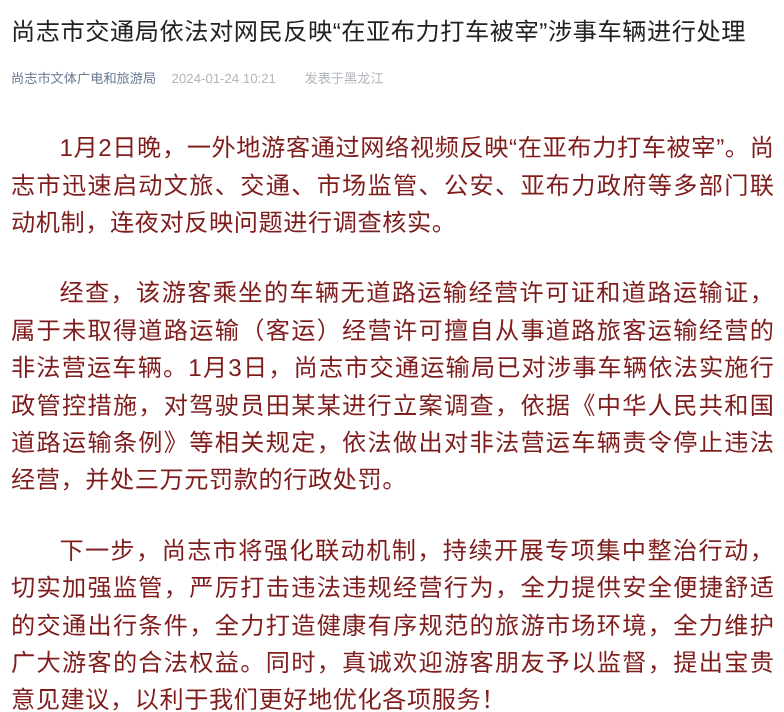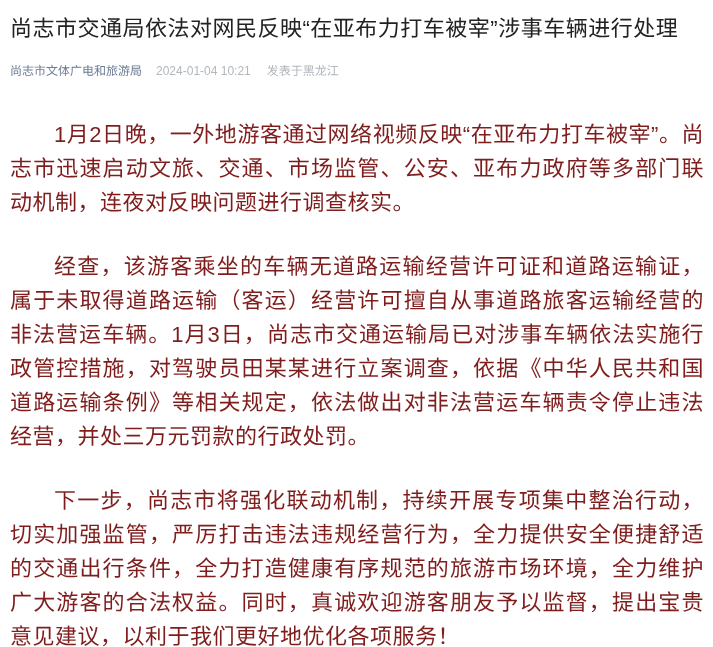--- a/index.html
+++ b/index.html
@@ -41,21 +41,21 @@
   .account-name {
     color: #6a7b94;
     cursor: pointer;
   }
   .publish-time {
     color: #b2b7bd;
     margin-left: 14px;
   }
   .publish-location {
     color: #b2b7bd;
-    margin-left: 16px;
+    margin-left: 26px;
   }
   .article-body p {
     margin: 0 0 30px 0;
     font-size: 22px;
     line-height: 34px;
     color: #7f1d1d;
     text-indent: 2em;
     text-align: justify;
     letter-spacing: 0.5px;
   }
@@ -65,21 +65,21 @@
 </style>
 </head>
 <body>
 
 <div class="article-page">
 
   <h1 class="article-title">尚志市交通局依法对网民反映“在亚布力打车被宰”涉事车辆进行处理</h1>
 
   <div class="byline">
     <span class="account-name">尚志市文体广电和旅游局</span>
-    <span class="publish-time">2024-01-04 10:21</span>
+    <span class="publish-time">2024-01-24 10:21</span>
     <span class="publish-location">发表于黑龙江</span>
   </div>
 
   <div class="article-body">
     <p>1月2日晚，一外地游客通过网络视频反映“在亚布力打车被宰”。尚志市迅速启动文旅、交通、市场监管、公安、亚布力政府等多部门联动机制，连夜对反映问题进行调查核实。</p>
     <p>经查，该游客乘坐的车辆无道路运输经营许可证和道路运输证，属于未取得道路运输（客运）经营许可擅自从事道路旅客运输经营的非法营运车辆。1月3日，尚志市交通运输局已对涉事车辆依法实施行政管控措施，对驾驶员田某某进行立案调查，依据《中华人民共和国道路运输条例》等相关规定，依法做出对非法营运车辆责令停止违法经营，并处三万元罚款的行政处罚。</p>
     <p>下一步，尚志市将强化联动机制，持续开展专项集中整治行动，切实加强监管，严厉打击违法违规经营行为，全力提供安全便捷舒适的交通出行条件，全力打造健康有序规范的旅游市场环境，全力维护广大游客的合法权益。同时，真诚欢迎游客朋友予以监督，提出宝贵意见建议，以利于我们更好地优化各项服务！</p>
   </div>
 
 </div>

